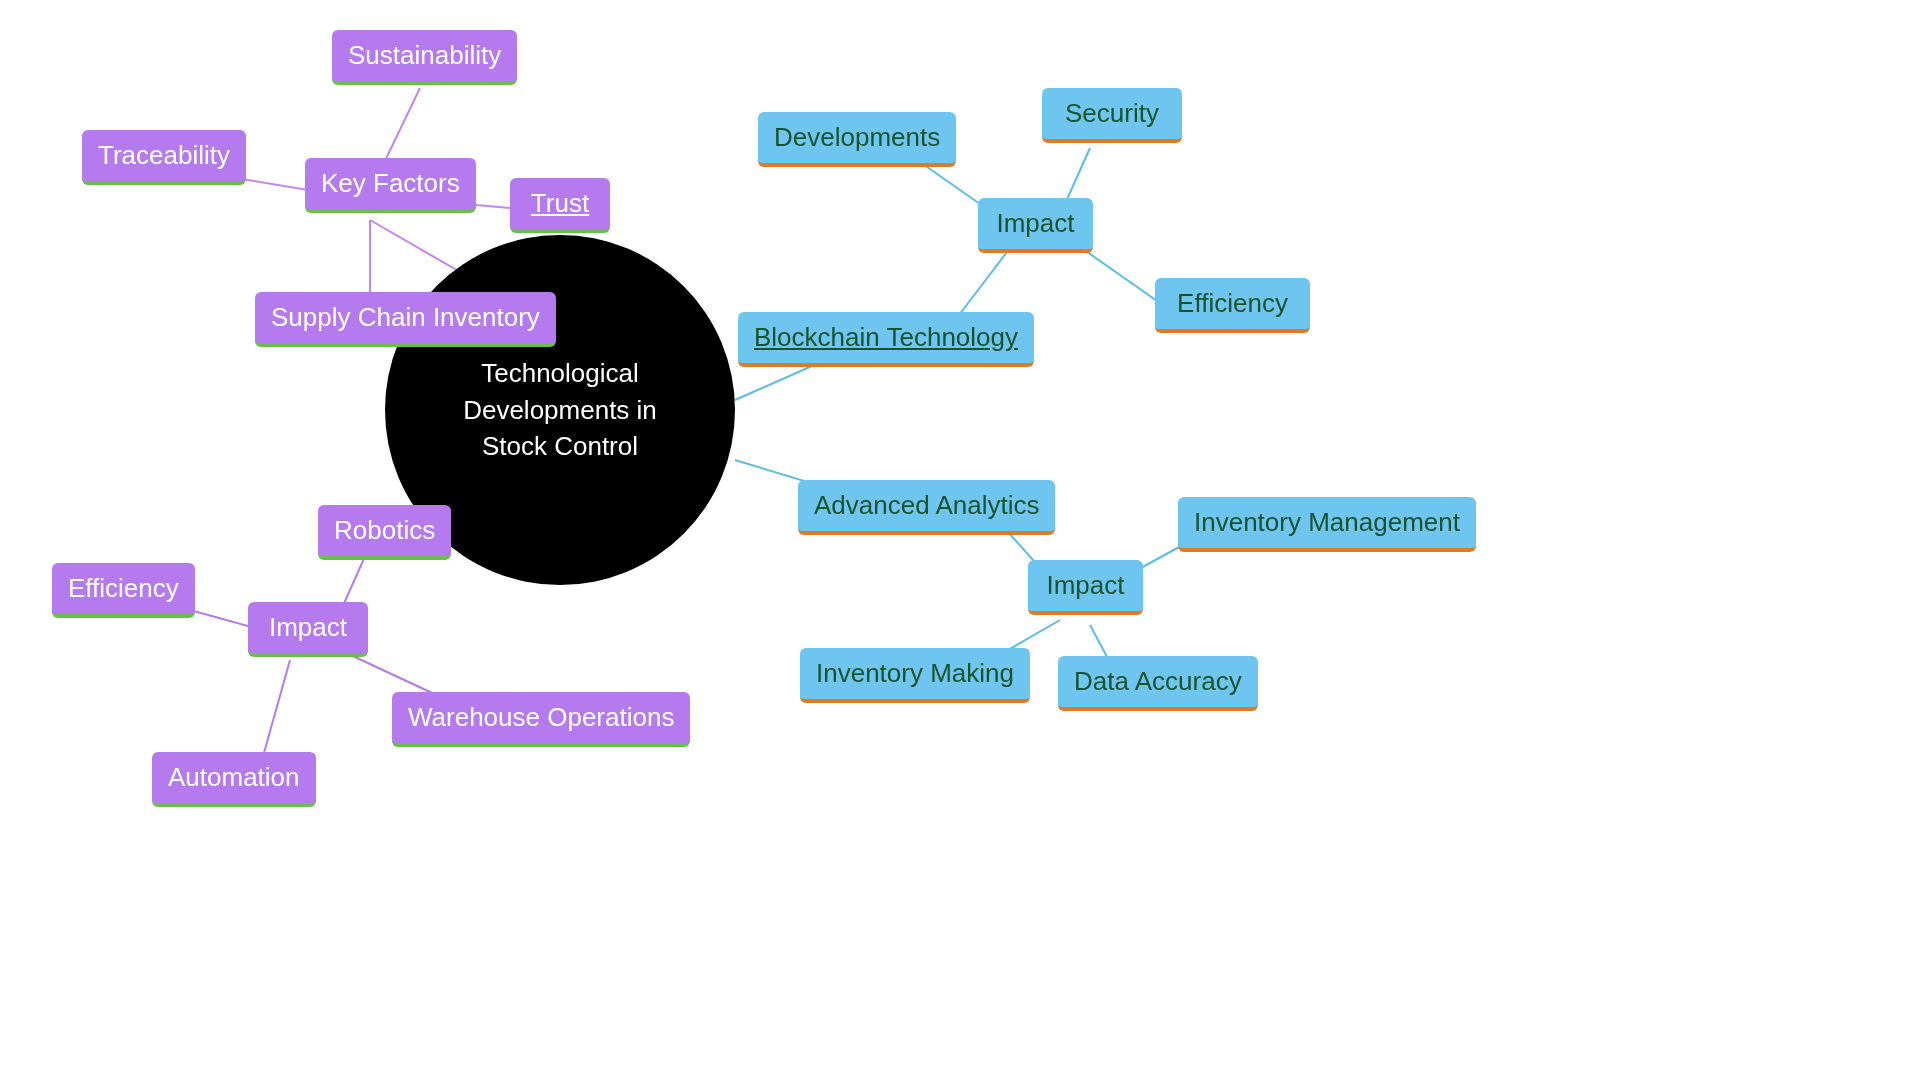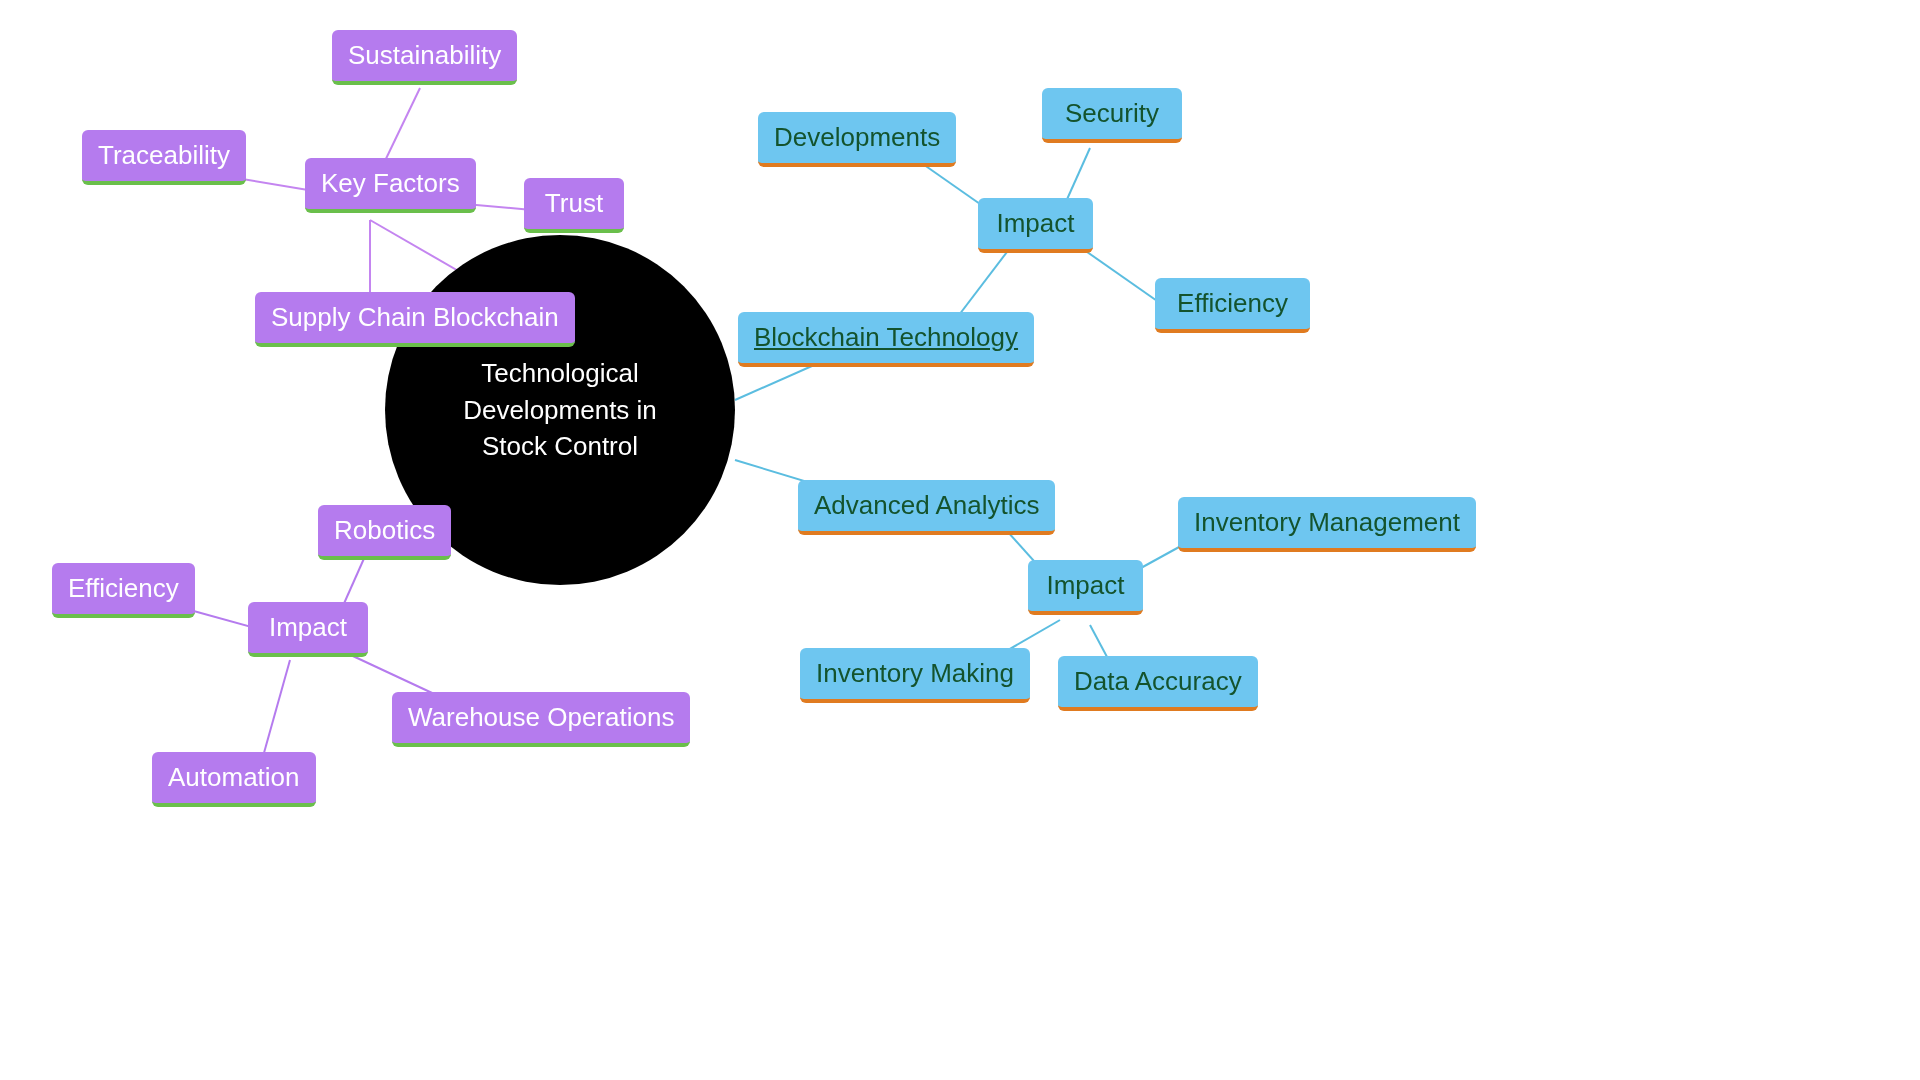--- a/index.html
+++ b/index.html
@@ -109,26 +109,26 @@
 </div>
 
 <div class="node-label node-purple" style="left: 82px; top: 130px; min-width: 155px;">
   <span>Traceability</span>
 </div>
 
 <div class="node-label node-purple" style="left: 305px; top: 158px; min-width: 155px;">
   <span>Key Factors</span>
 </div>
 
-<div class="node-label node-purple" style="left: 524px; top: 178px; min-width: 100px;">
+<div class="node-label node-purple" style="left: 510px; top: 178px; min-width: 100px; text-decoration: underline;">
   <span>Trust</span>
 </div>
 
 <div class="node-label node-purple" style="left: 255px; top: 292px; min-width: 260px;">
-  <span>Supply Chain Blockchain</span>
+  <span>Supply Chain Inventory</span>
 </div>
 
 <div class="node-label node-purple" style="left: 318px; top: 505px; min-width: 125px;">
   <span>Robotics</span>
 </div>
 
 <div class="node-label node-purple" style="left: 52px; top: 563px; min-width: 140px;">
   <span>Efficiency</span>
 </div>
 

